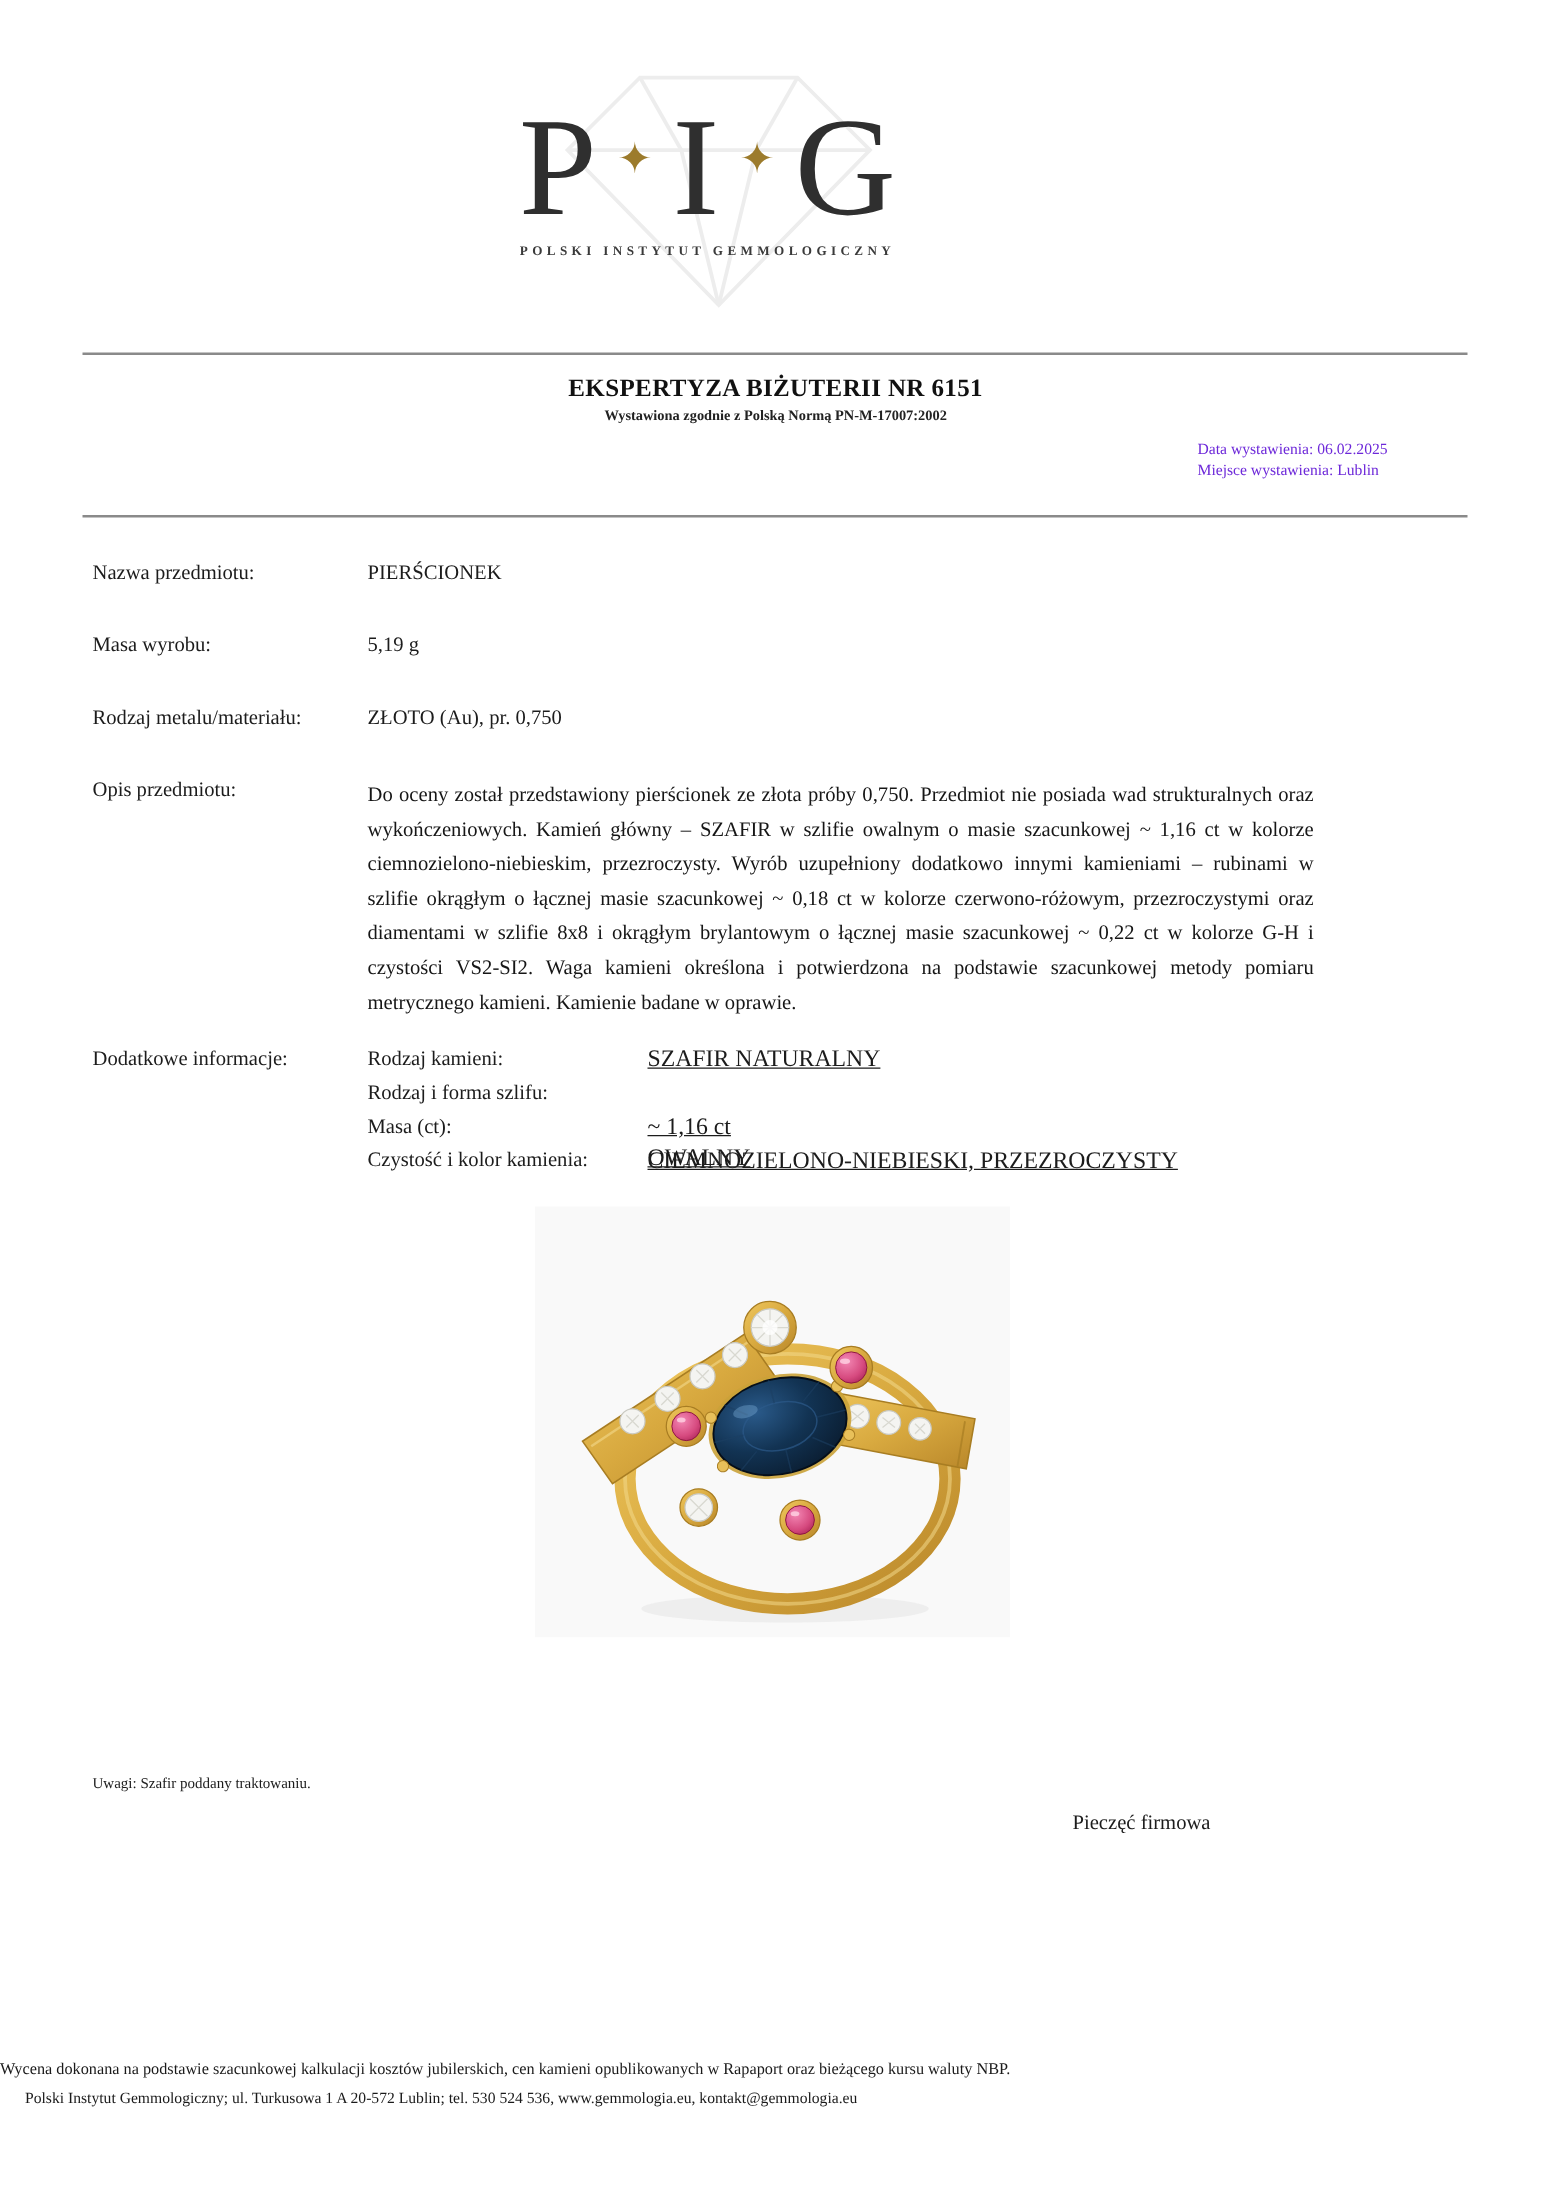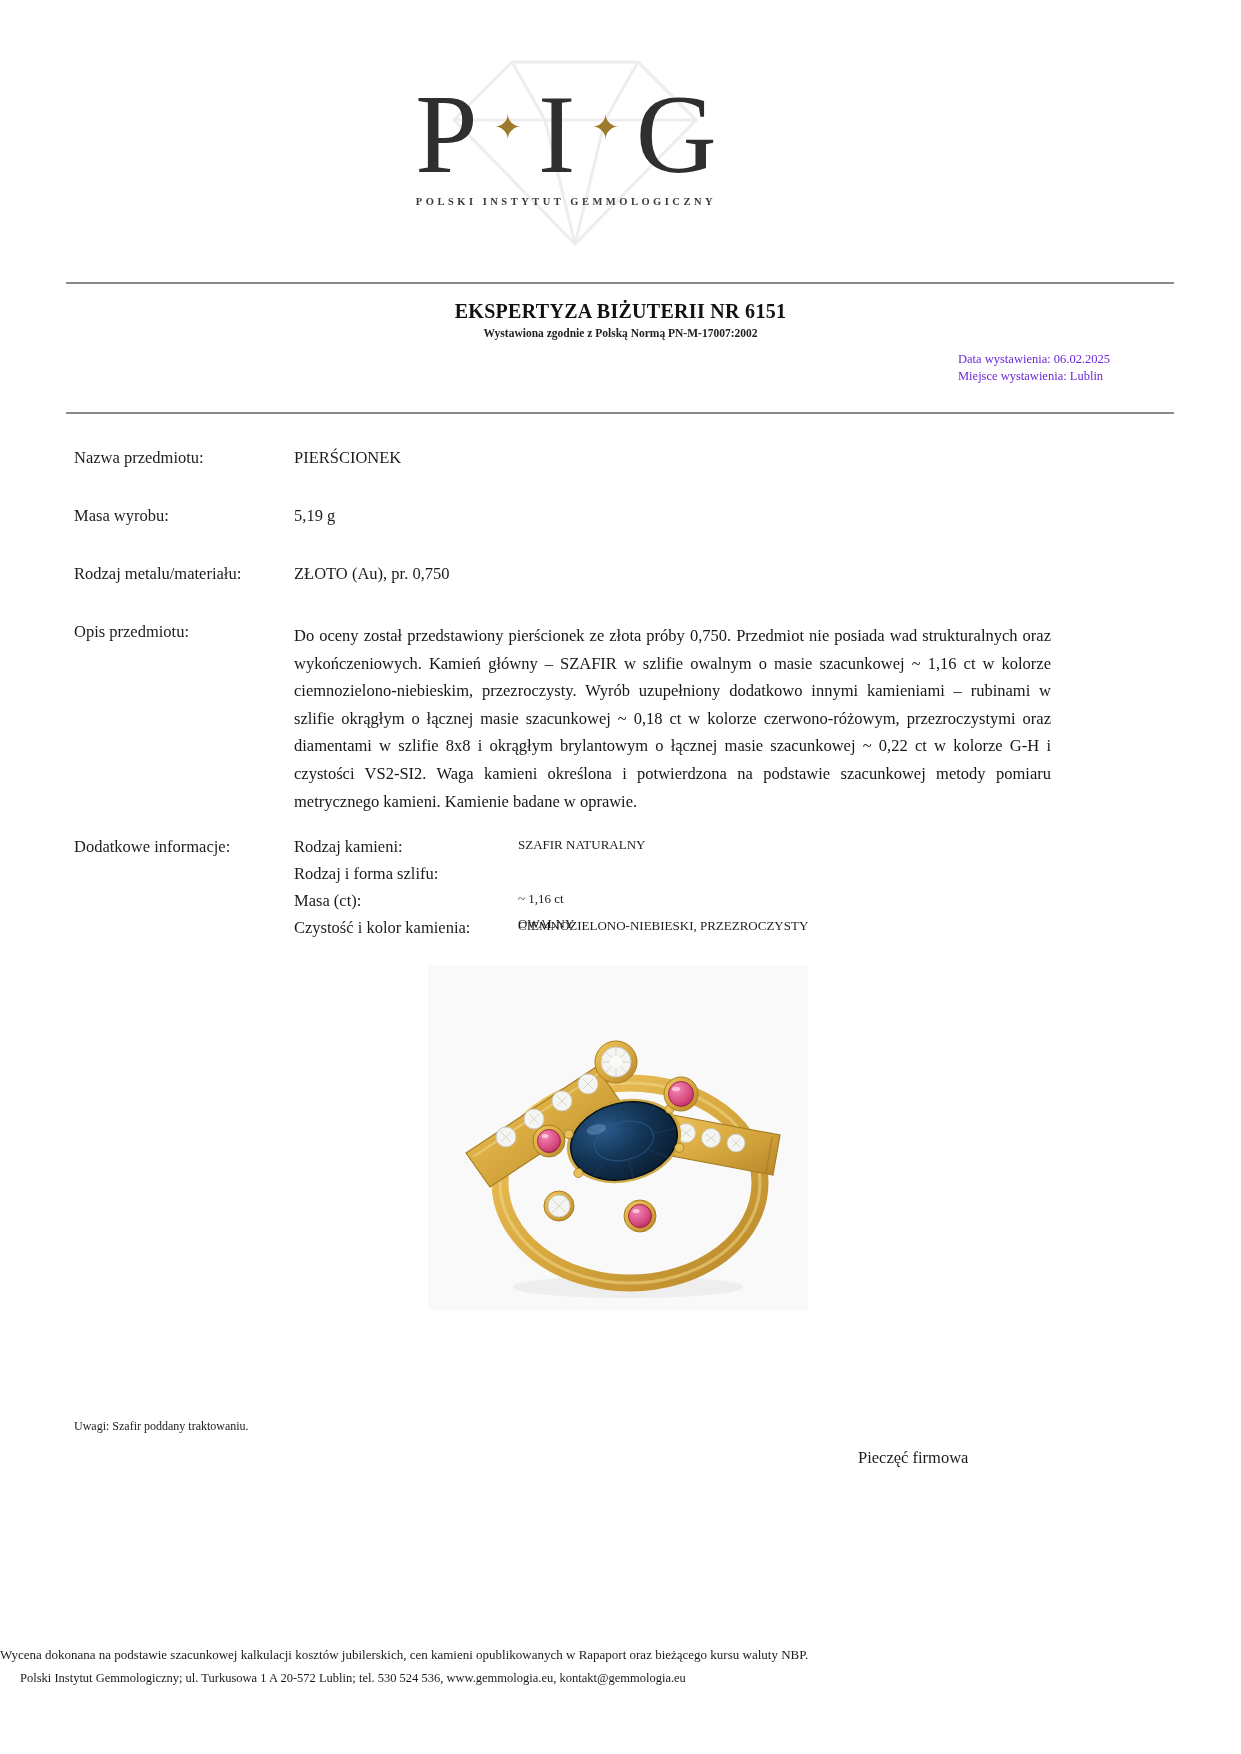--- a/index.html
+++ b/index.html
@@ -39,21 +39,21 @@
   }
   .doc-subtitle{
     position:absolute;top:327px;left:0;width:100%;text-align:center;
     font-size:11.5px;font-weight:bold;color:#222;
   }
   .issue-block{position:absolute;left:958px;top:351px;font-size:12.5px;line-height:16.5px;color:#6d28d9;}
   
   .flabel{position:absolute;left:74px;font-size:16.5px;white-space:nowrap;}
   .fvalue{position:absolute;left:294px;font-size:16.5px;white-space:nowrap;}
   .svlabel{position:absolute;left:294px;font-size:16.5px;white-space:nowrap;text-align:center;}
-  .svvalue{position:absolute;left:518px;font-size:13px;white-space:nowrap;}
+  .svvalue{position:absolute;left:518px;font-size:19px;white-space:nowrap;text-decoration:underline;}
   .desc-par{
     position:absolute;left:294px;top:622px;width:757px;
     font-size:16.5px;line-height:27.6px;text-align:justify;color:#161616;
   }
   
   .photo{position:absolute;left:428px;top:965px;width:380px;height:345px;}
   
   .remarks{position:absolute;left:74px;top:1419px;font-size:12px;}
   .stamp{position:absolute;left:858px;top:1448px;font-size:16.5px;}
   .footer-line{position:absolute;left:0;width:100%;text-align:left;color:#1a1a1a;}

